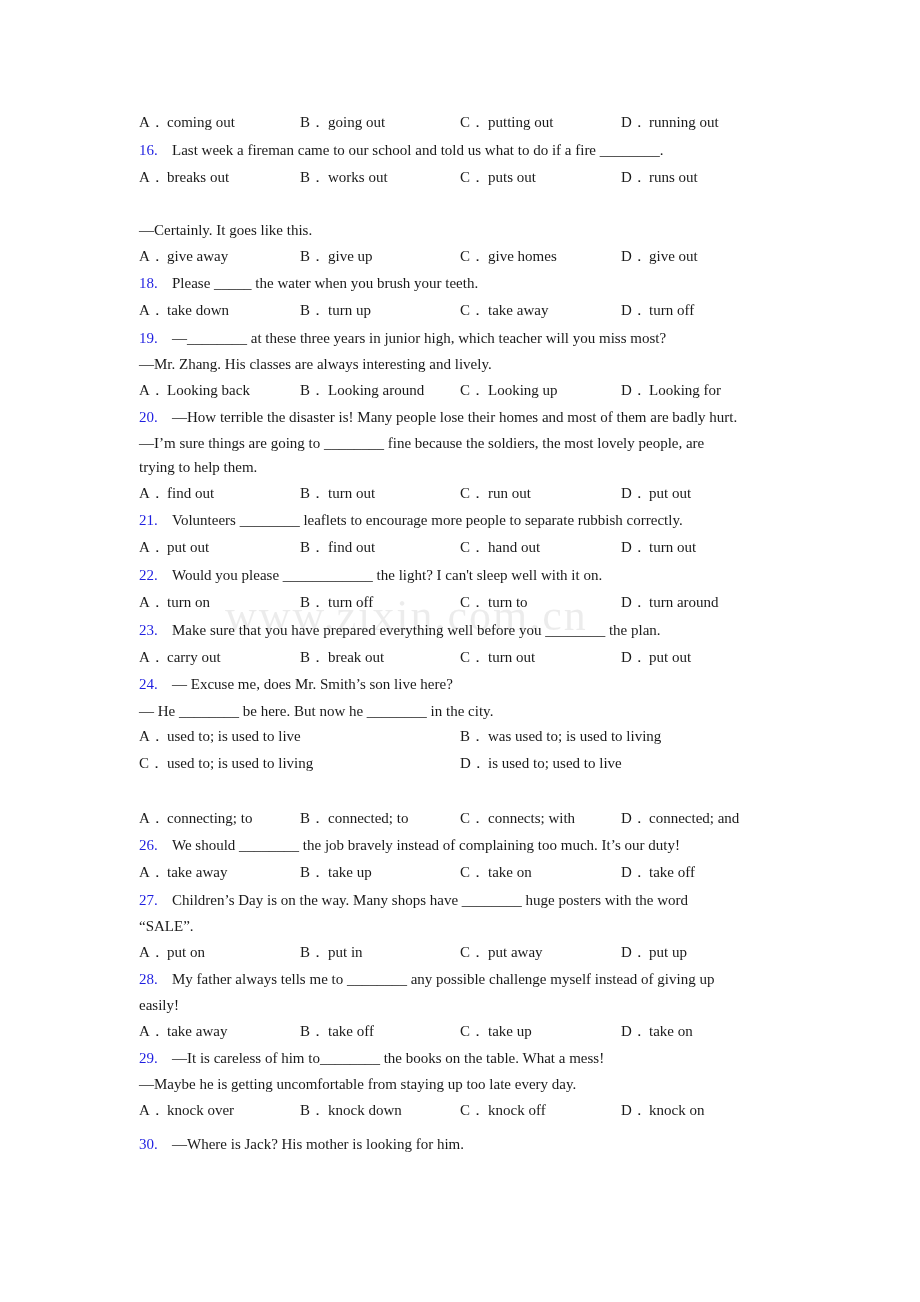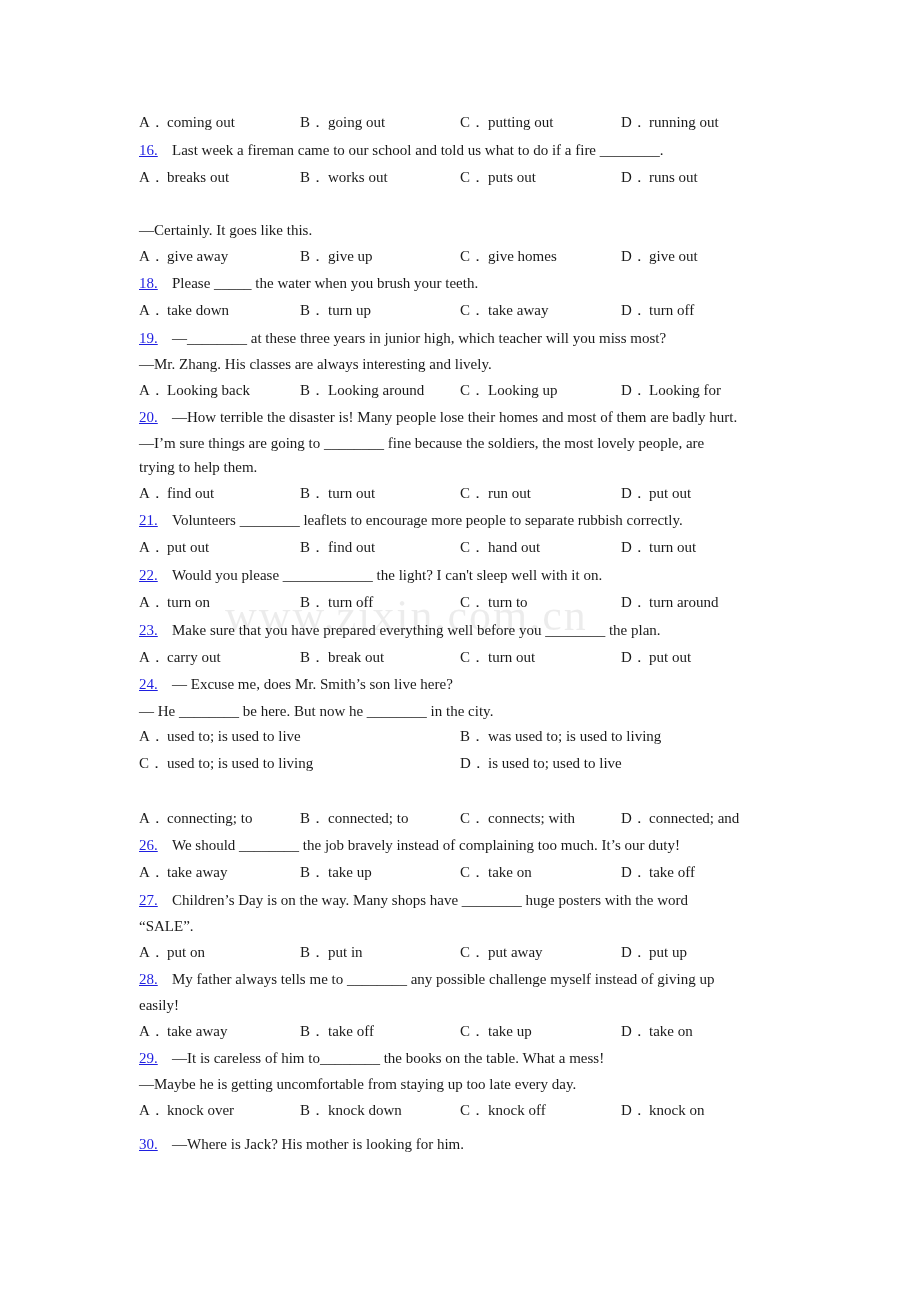--- a/index.html
+++ b/index.html
@@ -1,20 +1,20 @@
 <!DOCTYPE html>
 <html><head>
 <meta charset="utf-8">
 <style>
   html, body { margin: 0; padding: 0; background: #ffffff; }
   body { width: 920px; height: 1302px; position: relative; overflow: hidden;
          font-family: "Liberation Serif", "DejaVu Serif", serif; color: #1a1a1a; }
   .page { position: absolute; left: 0; top: 0; width: 920px; height: 1302px; background: #fff; }
   .line { position: absolute; left: 139px; height: 22px; line-height: 22px; font-size: 15px; white-space: nowrap; }
-  .qnum { color: #1f1fe0; display: inline-block; width: 33px; text-decoration: underline; }
+  .qnum { color: #1f1fe0; display: inline-block; width: 33px; }
   .opt { position: absolute; height: 22px; line-height: 22px; font-size: 15px; white-space: nowrap; }
   .opt .letter { display: inline-block; width: 28px; }
   .watermark { position: absolute; left: 225px; top: 590px; font-family: Liberation Serif, serif;
                font-size: 44px; color: #000; opacity: 0.07; letter-spacing: 2px; white-space: nowrap; pointer-events: none; }
 </style>
 </head>
 <body>
 
 <div class="page">
 

